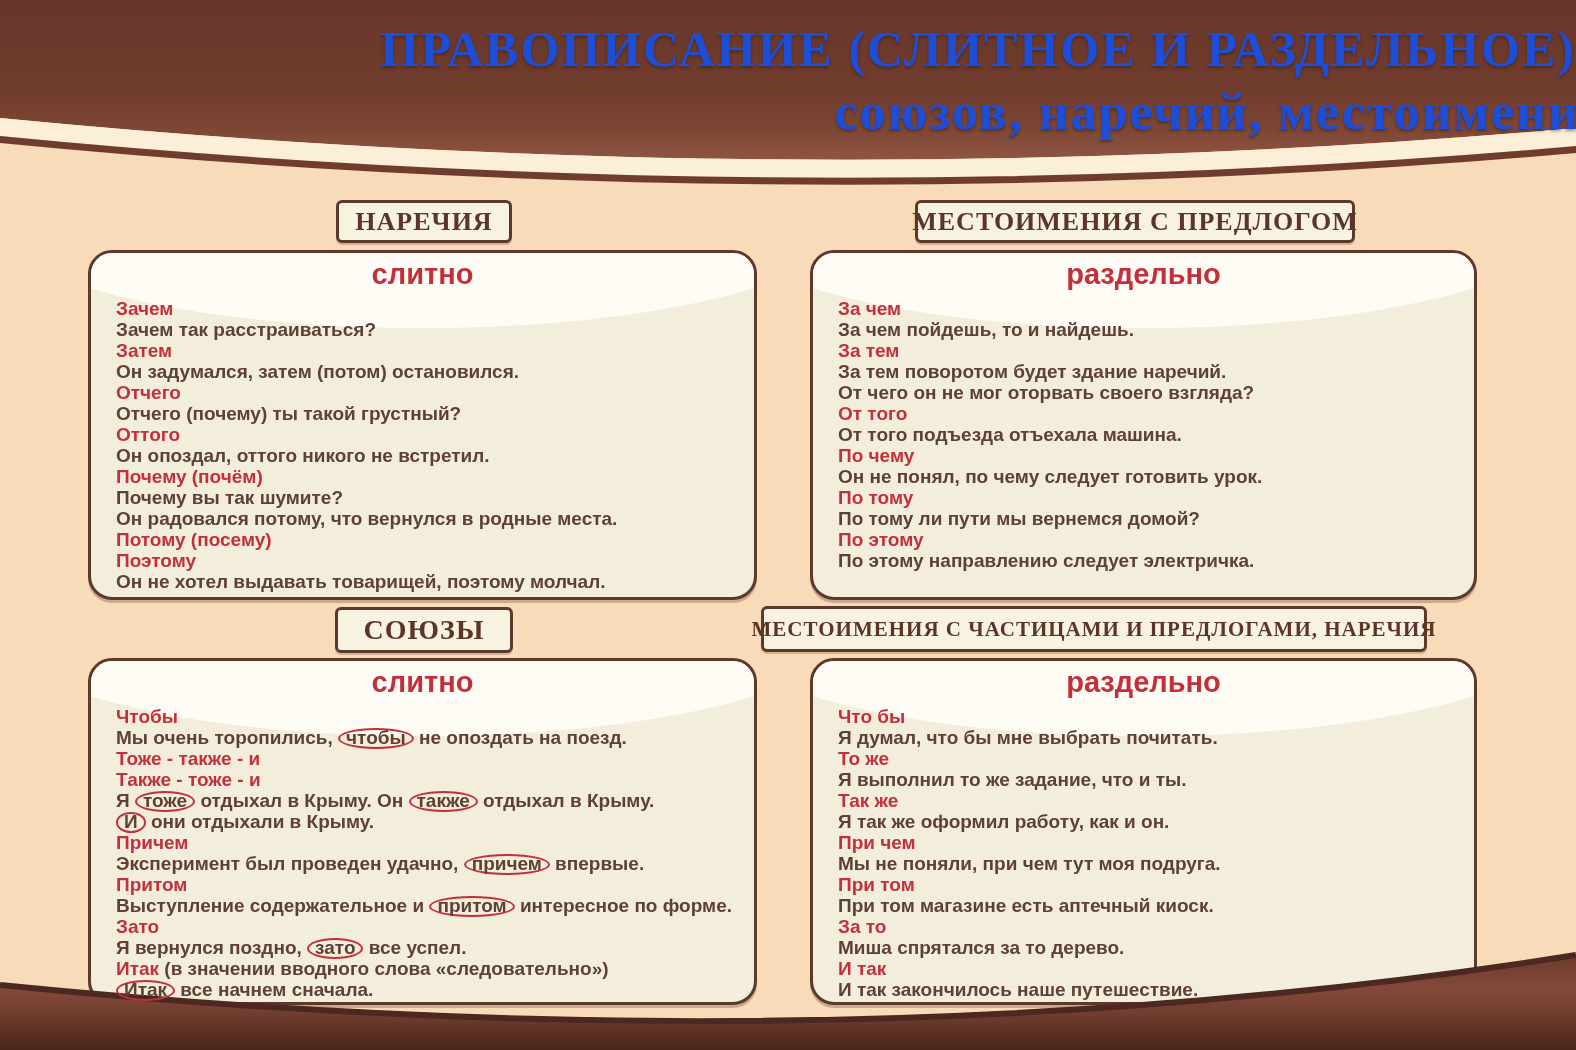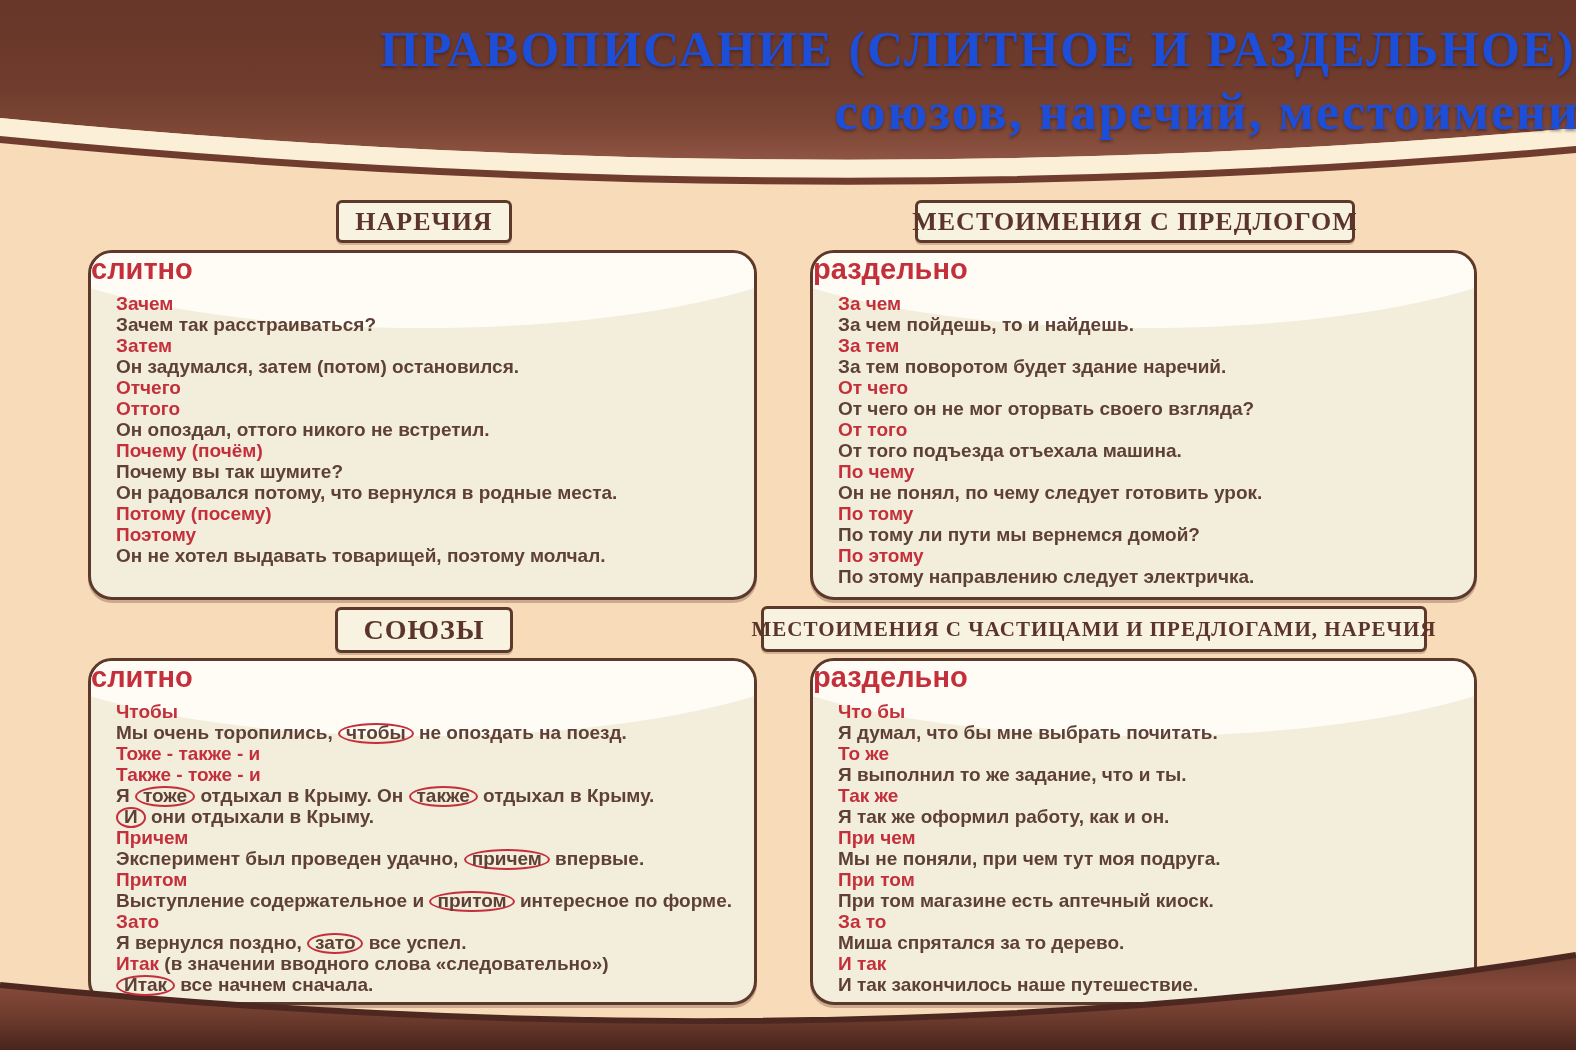--- a/index.html
+++ b/index.html
@@ -41,22 +41,22 @@
   .panel::before{ 
     content:""; position:absolute; left:-15%; width:130%;
     top:-145px; height:220px; border-radius:50%;
     background:#FEFCF4;
   }
   .panel-tl{left:88px;  top:250px; width:669px; height:350px;}
   .panel-tr{left:810px; top:250px; width:667px; height:350px;}
   .panel-bl{left:88px;  top:658px; width:669px; height:347px;}
   .panel-br{left:810px; top:658px; width:667px; height:347px;}
   .panel-title{
-    position:relative; z-index:2; 
-    text-align:left; font-size:29px; font-weight:bold; color:#C3303C;
+    position:relative; z-index:2; margin-top:5px;
+    text-align:center; font-size:29px; font-weight:bold; color:#C3303C;
   }
   .panel-body{
     position:relative; z-index:2; padding:7px 14px 0 25px;
   }
   .line{font-size:19px; line-height:21px; font-weight:bold; white-space:nowrap;}
   .seg-red{color:#C3303C;margin-top:40px;}
   .seg-body{color:#5E4036;}
   .seg-circle{
     color:#5E4036; display:inline-block;
     border:2px solid #C3303C; border-radius:50%;
@@ -92,39 +92,39 @@
   <div class="badge badge-wide">МЕСТОИМЕНИЯ С ЧАСТИЦАМИ И ПРЕДЛОГАМИ, НАРЕЧИЯ</div>
 
   <div class="panel panel-tl">
     <div class="panel-title">слитно</div>
     <div class="panel-body">
         <div class="line"><span class="seg-red">Зачем</span></div>
         <div class="line"><span class="seg-body">Зачем так расстраиваться?</span></div>
         <div class="line"><span class="seg-red">Затем</span></div>
         <div class="line"><span class="seg-body">Он задумался, затем (потом) остановился.</span></div>
         <div class="line"><span class="seg-red">Отчего</span></div>
+        <div class="line"><span class="seg-body">Отчего (почему) ты такой грустный?</span></div>
         <div class="line"><span class="seg-red">Оттого</span></div>
         <div class="line"><span class="seg-body">Он опоздал, оттого никого не встретил.</span></div>
         <div class="line"><span class="seg-red">Почему (почём)</span></div>
         <div class="line"><span class="seg-body">Почему вы так шумите?</span></div>
         <div class="line"><span class="seg-body">Он радовался потому, что вернулся в родные места.</span></div>
         <div class="line"><span class="seg-red">Потому (посему)</span></div>
         <div class="line"><span class="seg-red">Поэтому</span></div>
         <div class="line"><span class="seg-body">Он не хотел выдавать товарищей, поэтому молчал.</span></div>
       </div>
   </div>
 
   <div class="panel panel-tr">
     <div class="panel-title">раздельно</div>
     <div class="panel-body">
         <div class="line"><span class="seg-red">За чем</span></div>
         <div class="line"><span class="seg-body">За чем пойдешь, то и найдешь.</span></div>
         <div class="line"><span class="seg-red">За тем</span></div>
         <div class="line"><span class="seg-body">За тем поворотом будет здание наречий.</span></div>
-        <div class="line"><span class="seg-red">От чего</span></div>
         <div class="line"><span class="seg-body">От чего он не мог оторвать своего взгляда?</span></div>
         <div class="line"><span class="seg-red">От того</span></div>
         <div class="line"><span class="seg-body">От того подъезда отъехала машина.</span></div>
         <div class="line"><span class="seg-red">По чему</span></div>
         <div class="line"><span class="seg-body">Он не понял, по чему следует готовить урок.</span></div>
         <div class="line"><span class="seg-red">По тому</span></div>
         <div class="line"><span class="seg-body">По тому ли пути мы вернемся домой?</span></div>
         <div class="line"><span class="seg-red">По этому</span></div>
         <div class="line"><span class="seg-body">По этому направлению следует электричка.</span></div>
       </div>

